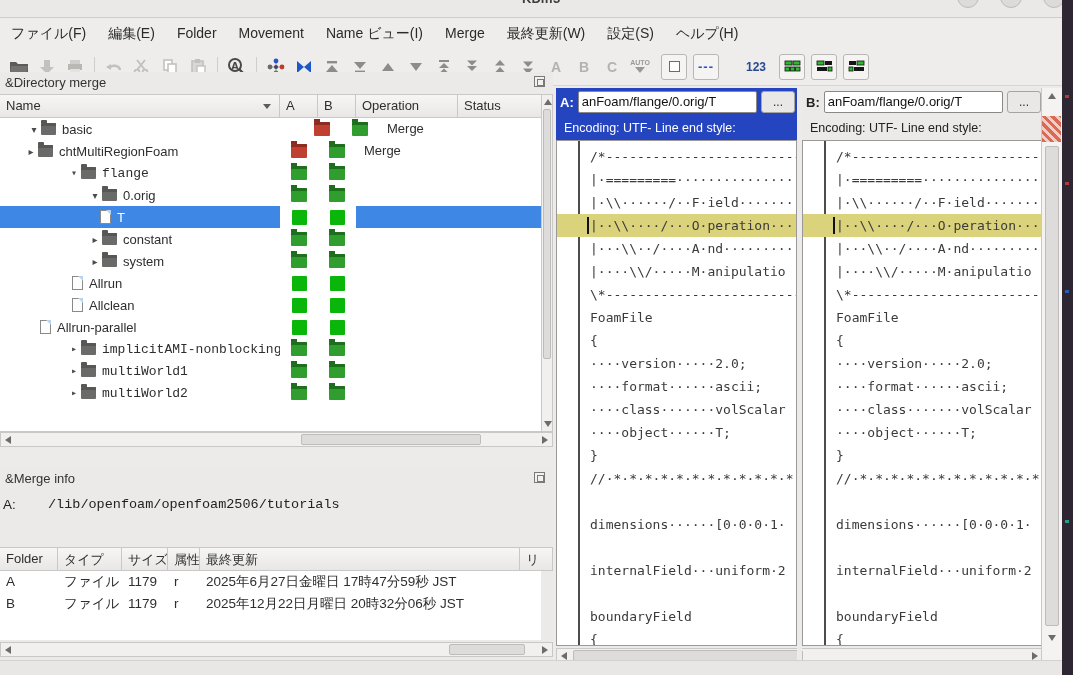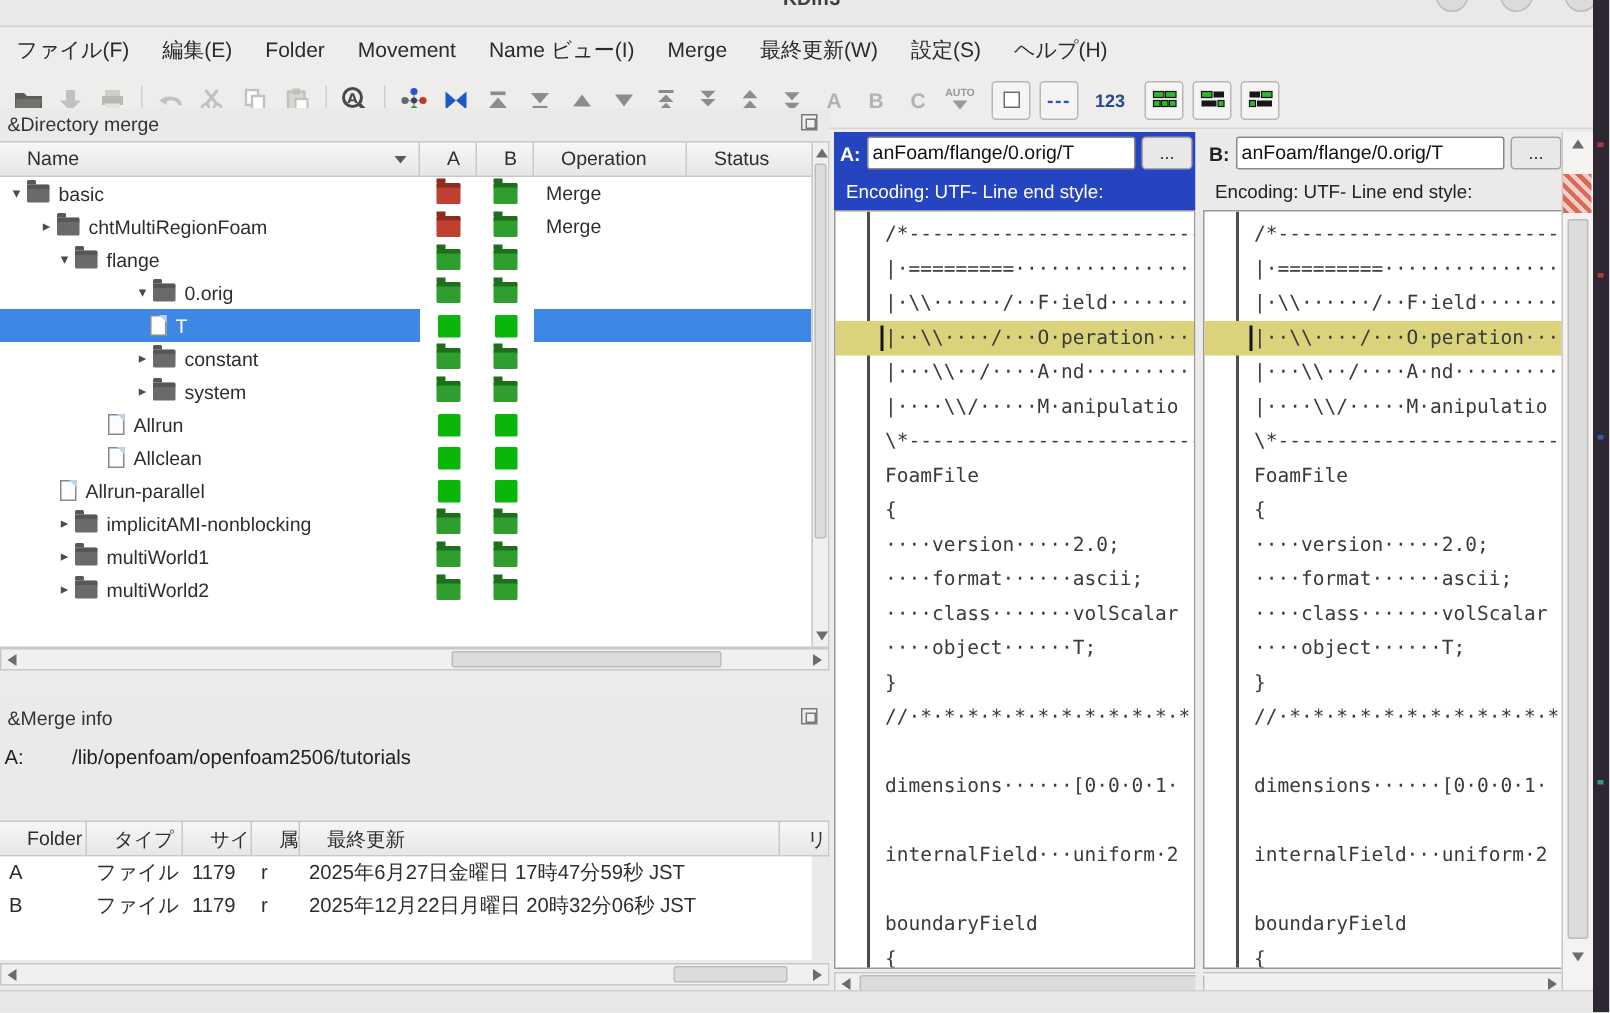--- a/index.html
+++ b/index.html
@@ -29,31 +29,31 @@
   .dash-lbl { font-size:13px; font-weight:bold; color:#2a52c8; letter-spacing:1px; }
   .ws-square { width:11px; height:11px; background:#fff; border:1.5px solid #6d6c6b; }
 
   
   .dock-title { position:absolute; left:0; width:553px; height:22px; font-size:13px; color:#333; padding-left:5px; line-height:22px; background:#ebeae8; }
   .dock-icon { position:absolute; right:8px; top:4px; width:11px; height:11px; border:1px solid #7a7978; background:#f2f1f0; }
   .dock-icon:before { content:""; position:absolute; left:2px; top:2px; width:5px; height:5px; border:1px solid #7a7978; }
 
   #dir-panel { position:absolute; left:0; top:72px; width:543px; height:377px; }
   #dir-header { position:absolute; left:0; top:22px; width:553px; height:24px; background:linear-gradient(#f7f6f5,#e8e7e5); border:1px solid #c9c8c6; border-left:none; display:flex; }
-  .hcell { border-right:1px solid #c9c8c6; padding:3px 0 0 18px; font-size:13px; color:#2e2e2e; overflow:hidden; white-space:nowrap; position:relative; }
+  .hcell { border-right:1px solid #c9c8c6; padding:3px 0 0 6px; font-size:13px; color:#2e2e2e; overflow:hidden; white-space:nowrap; position:relative; }
   .sort-arrow { position:absolute; right:8px; top:9px; width:0; height:0; border-left:4px solid transparent; border-right:4px solid transparent; border-top:5px solid #5c5b5a; }
 
   #tree { position:absolute; left:0; top:46px; width:541px; height:314px; background:#ffffff; border-bottom:1px solid #c9c8c6; overflow:hidden; }
   .trow { position:relative; width:100%; height:22px; display:flex; align-items:center; }
   .name-cell { width:280px; height:22px; display:flex; align-items:center; overflow:hidden; white-space:nowrap; }
   .acell,.bcell { width:38px; height:22px; display:flex; align-items:center; justify-content:center; background:#fff; }
   .opcell { width:102px; height:22px; line-height:22px; padding-left:8px; font-size:13px; }
   .stcell { flex:1; height:22px; }
   .trow.sel .name-cell, .trow.sel .opcell, .trow.sel .stcell { background:#3f87e5; color:#fff; }
-  .lvl0 { padding-left:4px; } .lvl1 { padding-left:24px; } .lvl2 { padding-left:36px; } .lvl3 { padding-left:88px; } .lvl4 { padding-left:84px; }
+  .lvl0 { padding-left:4px;margin-left:23px; } .lvl1 { padding-left:24px; } .lvl2 { padding-left:67px;font-family:Liberation Mono, monospace; } .lvl3 { padding-left:88px; } .lvl4 { padding-left:84px; }
   .exp { width:14px; font-size:10px; color:#4c4b4a; text-align:center; flex:0 0 auto; }
   .trow.sel .exp { color:#fff; }
   .exp.open:before { content:"▾"; } .exp.closed:before { content:"▸"; } .exp.leaf:before { content:""; }
   .ficon { position:relative; width:15px; height:12px; margin-right:6px; flex:0 0 auto; }
   .ficon.folder { background:#6a6a68; border-radius:1px; box-shadow:inset 0 3px 0 #575755; }
   .ficon.folder:before { content:""; position:absolute; left:0; top:-3px; width:6px; height:3px; background:#575755; border-radius:1px 1px 0 0; }
   .ficon.file { width:11px; height:14px; background:#fdfdfd; border:1px solid #8a8988; margin-left:2px; }
   .ficon.file:before { content:""; position:absolute; right:-1px; top:-1px; border-style:solid; border-width:0 5px 5px 0; border-color:transparent #b9d4f2 transparent transparent; }
   .sq { width:16px; height:14px; border-radius:1px; position:relative; }
   .sq.green { background:#2f9e2f; box-shadow:inset 0 3px 0 #1d6e1d; }
@@ -68,21 +68,21 @@
   .sb-arrow { position:absolute; width:0; height:0; }
   .ar-l { border-top:4px solid transparent; border-bottom:4px solid transparent; border-right:6px solid #6d6c6b; }
   .ar-r { border-top:4px solid transparent; border-bottom:4px solid transparent; border-left:6px solid #6d6c6b; }
   .ar-u { border-left:4px solid transparent; border-right:4px solid transparent; border-bottom:6px solid #6d6c6b; }
   .ar-d { border-left:4px solid transparent; border-right:4px solid transparent; border-top:6px solid #6d6c6b; }
 
   
   #info-panel { position:absolute; left:0; top:468px; width:553px; height:192px; background:#ebeae8; }
   .info-line { position:absolute; left:0; width:553px; height:22px; line-height:22px; font-size:13.5px; color:#222; }
   .info-label { position:absolute; left:3px; }
-  .info-path { position:absolute; left:48px; }
+  .info-path { position:absolute; left:48px;font-family:Liberation Mono, monospace; }
   #info-table-header { position:absolute; left:0; top:79px; width:553px; height:24px; background:linear-gradient(#f7f6f5,#e8e7e5); border:1px solid #c9c8c6; border-left:none; display:flex; }
   #info-table-body { position:absolute; left:0; top:103px; width:541px; height:69px; background:#fff; }
   .irow { display:flex; height:22px; line-height:22px; font-size:13.5px; }
   .icell { padding-left:6px; overflow:hidden; white-space:nowrap; }
 
   
   #diff-area { position:absolute; left:556px; top:88px; width:517px; height:587px; }
   .pane { position:absolute; top:0; width:241px; height:558px; }
   #paneA { left:0; } #paneB { left:246px; }
   .pane-hdr { position:absolute; left:0; top:0; width:241px; height:28px; display:flex; align-items:center; gap:4px; padding:0 2px 0 4px; }
@@ -268,21 +268,21 @@
         <svg width="12" height="8">
           <path d="M1 1 H11 L6 7 z" fill="#9a9998"></path>
         </svg>
       </div>
     <div class="tbtn framed" style="margin-left:6px;">
         <span class="ws-square"></span>
       </div>
     <div class="tbtn framed" style="margin-left:4px;">
         <span class="dash-lbl">---</span>
       </div>
-    <div class="tbtn" style="margin-left:6px;">
+    <div class="tbtn" style="margin-left:22px;">
         <span class="num-lbl">123</span>
       </div>
     <div class="tbtn framed" style="margin-left:8px;">
         <svg width="17" height="15">
           <rect x="1" y="2" width="7" height="4" fill="#2db82d" stroke="#111" stroke-width="0.8"></rect>
           <rect x="9" y="2" width="7" height="4" fill="#2db82d" stroke="#111" stroke-width="0.8"></rect>
           <rect x="1" y="8" width="4.4" height="4" fill="#2db82d" stroke="#111" stroke-width="0.8"></rect>
           <rect x="6.3" y="8" width="4.4" height="4" fill="#2db82d" stroke="#111" stroke-width="0.8"></rect>
           <rect x="11.6" y="8" width="4.4" height="4" fill="#2db82d" stroke="#111" stroke-width="0.8"></rect>
         </svg>

